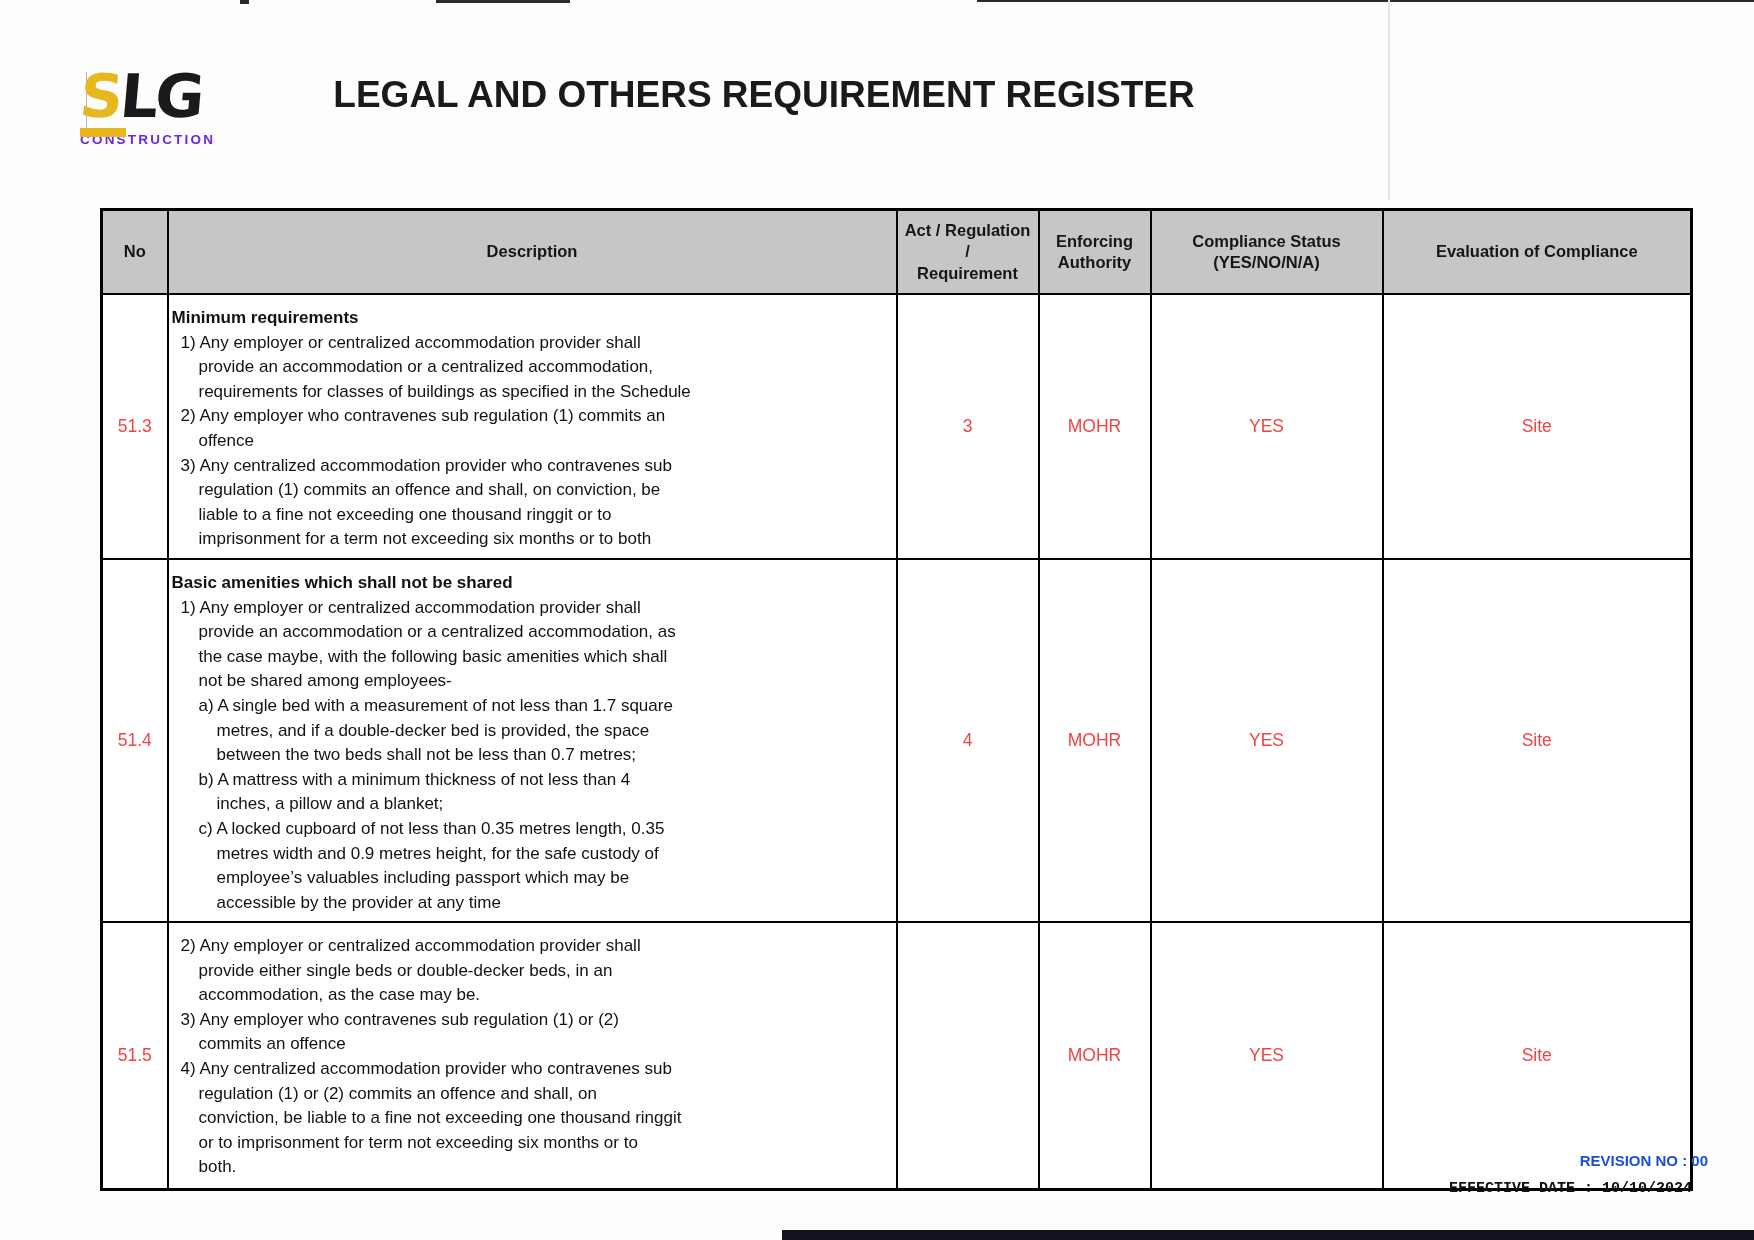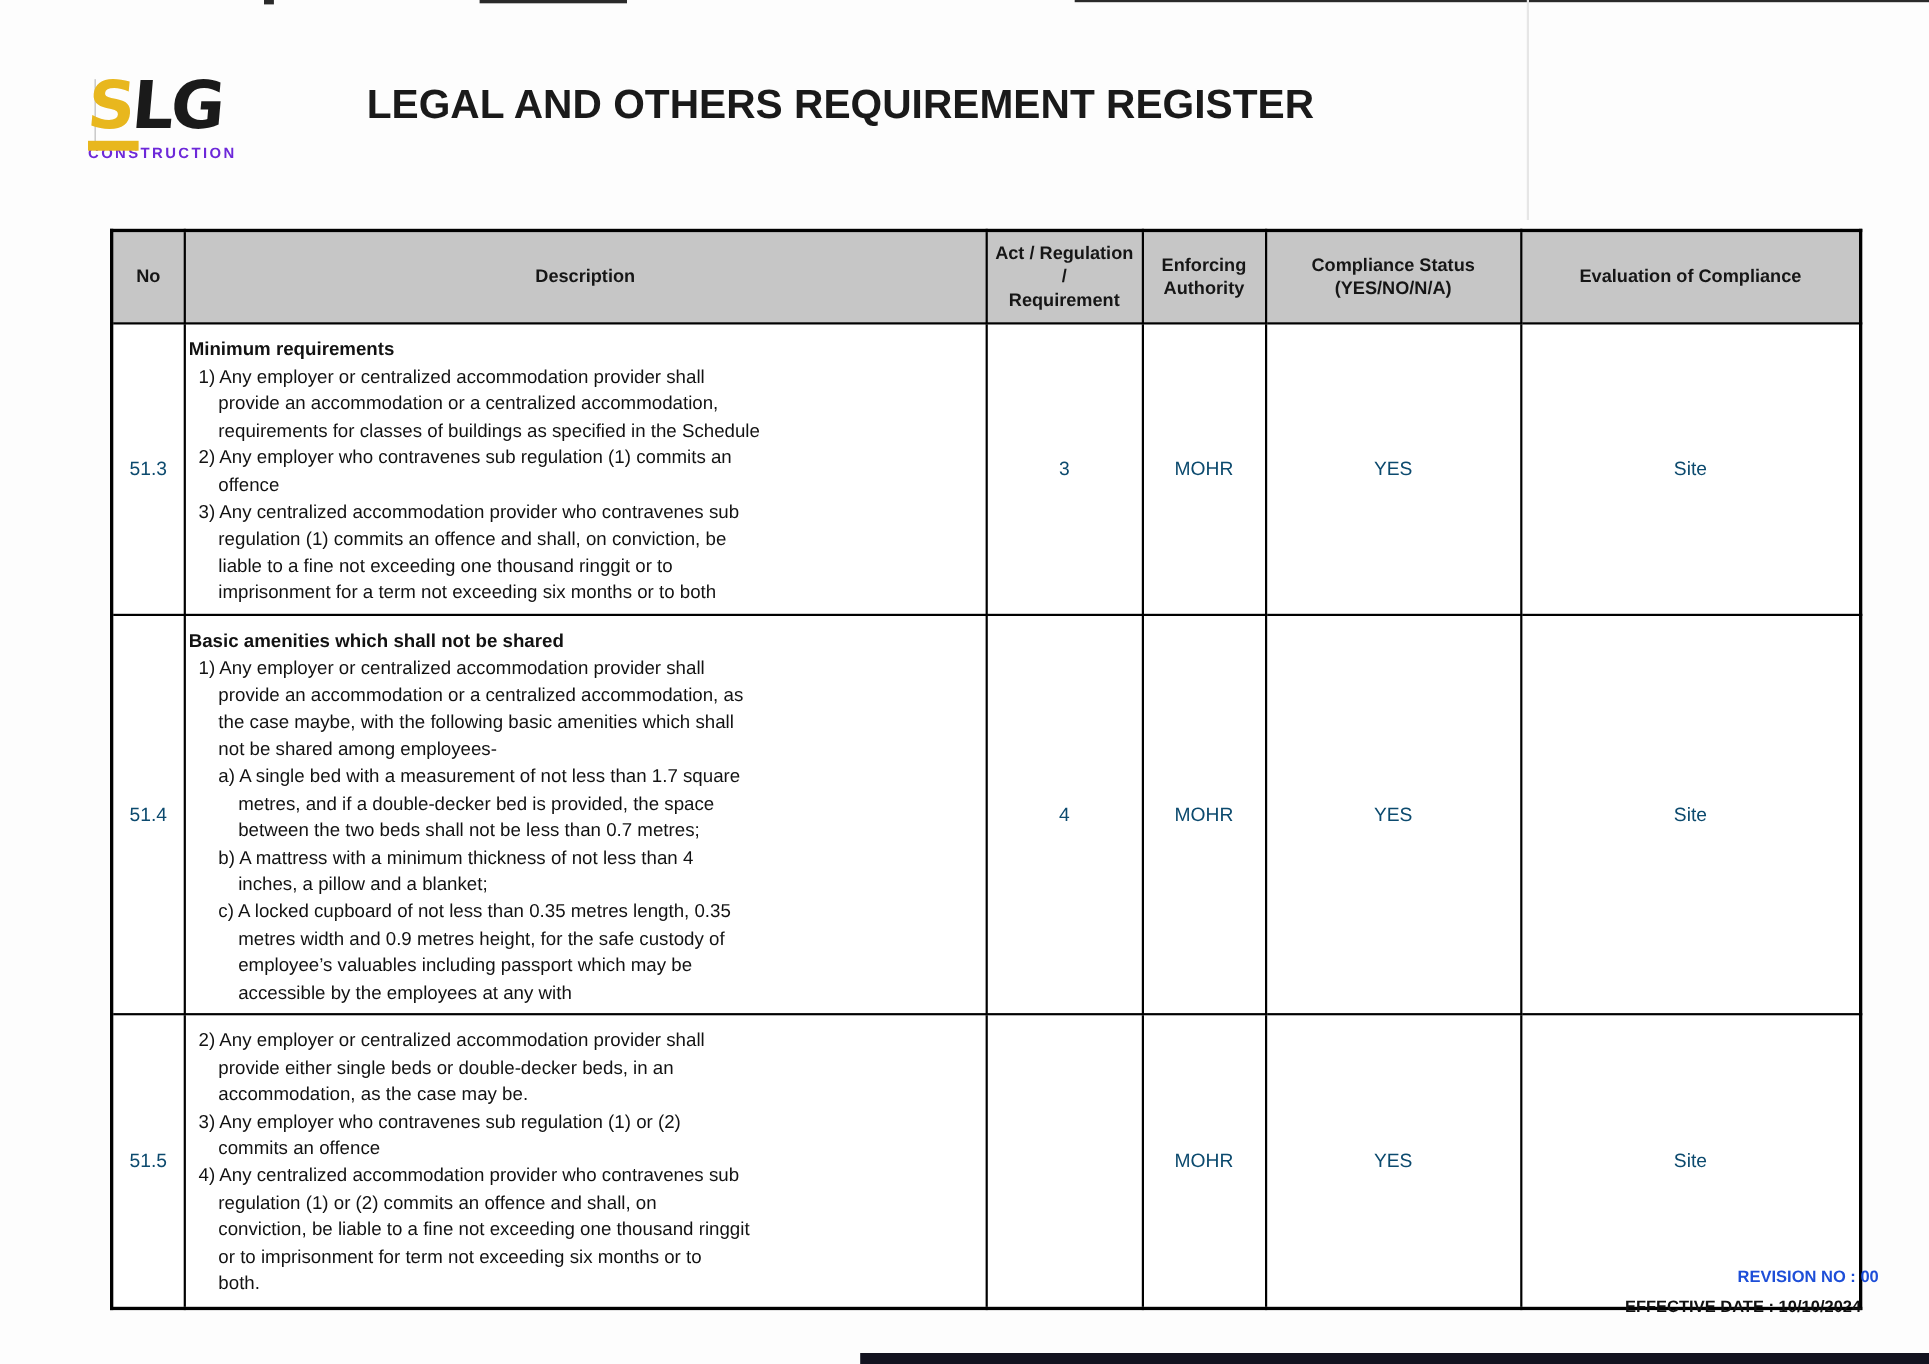--- a/index.html
+++ b/index.html
@@ -51,36 +51,36 @@
   table.register{border:3px solid #000;}
   th.hcell{
     background:var(--header-bg,#c6c6c6);
     font-size:16.5px;font-weight:bold;color:#161616;
     white-space:pre-line;line-height:1.3;
     height:78px;vertical-align:middle;text-align:center;
     border-bottom:3px solid #000;
     padding:2px 4px;
   }
   td{vertical-align:middle;}
-  td.c{text-align:center;font-size:17.5px;color:#0c4a6e;}
+  td.c{text-align:center;font-size:17.5px;color:#ef4444;}
   td.desc{vertical-align:top;padding:11px 19px 0 0;margin-left:16px;}
   .dline{font-size:17px;line-height:24.6px;color:#121212;}
   .dline.bold{font-weight:bold;}
   .lvl0{margin-left:3px;}
   .lvl1{margin-left:12px;}
   .lvl2{margin-left:30px;}
   .lvl3{margin-left:48px;}
   tr.r1{height:265px;}
   tr.r2{height:363px;}
   tr.r3{height:267px;}
 
   
   .page-number{position:absolute;left:100px;top:1232px;width:1590px;text-align:center;font-size:17px;color:#141414;}
   .revision{position:absolute;right:46px;top:1152px;font-size:15px;font-weight:bold;color:#1d4ed8;}
-  .effective{position:absolute;right:62px;top:1180px;font-size:15px;font-weight:bold;color:#111;}
+  .effective{position:absolute;right:62px;top:1180px;font-size:15px;font-weight:bold;color:#111;font-family:Liberation Mono, monospace;}
 
   
   .bottom-bar{position:absolute;left:782px;top:1230px;width:972px;height:10px;background:var(--bottom-bar,#12121f);}
 </style>
 </head>
 <body>
 
 <div class="page">
 
   <div class="artifact art1"></div>
@@ -147,21 +147,21 @@
             <div class="dline lvl2">the case maybe, with the following basic amenities which shall</div>
             <div class="dline lvl2">not be shared among employees-</div>
             <div class="dline lvl2">a) A single bed with a measurement of not less than 1.7 square</div>
             <div class="dline lvl3">metres, and if a double-decker bed is provided, the space</div>
             <div class="dline lvl3">between the two beds shall not be less than 0.7 metres;</div>
             <div class="dline lvl2">b) A mattress with a minimum thickness of not less than 4</div>
             <div class="dline lvl3">inches, a pillow and a blanket;</div>
             <div class="dline lvl2">c) A locked cupboard of not less than 0.35 metres length, 0.35</div>
             <div class="dline lvl3">metres width and 0.9 metres height, for the safe custody of</div>
             <div class="dline lvl3">employee’s valuables including passport which may be</div>
-            <div class="dline lvl3">accessible by the employees at any with</div>
+            <div class="dline lvl3">accessible by the provider at any time</div>
           </td>
         <td class="c">4</td>
         <td class="c">MOHR</td>
         <td class="c">YES</td>
         <td class="c">Site</td>
       </tr>
       <tr class="r3">
         <td class="c">51.5</td>
         <td class="desc">
             <div class="dline lvl1">2) Any employer or centralized accommodation provider shall</div>

